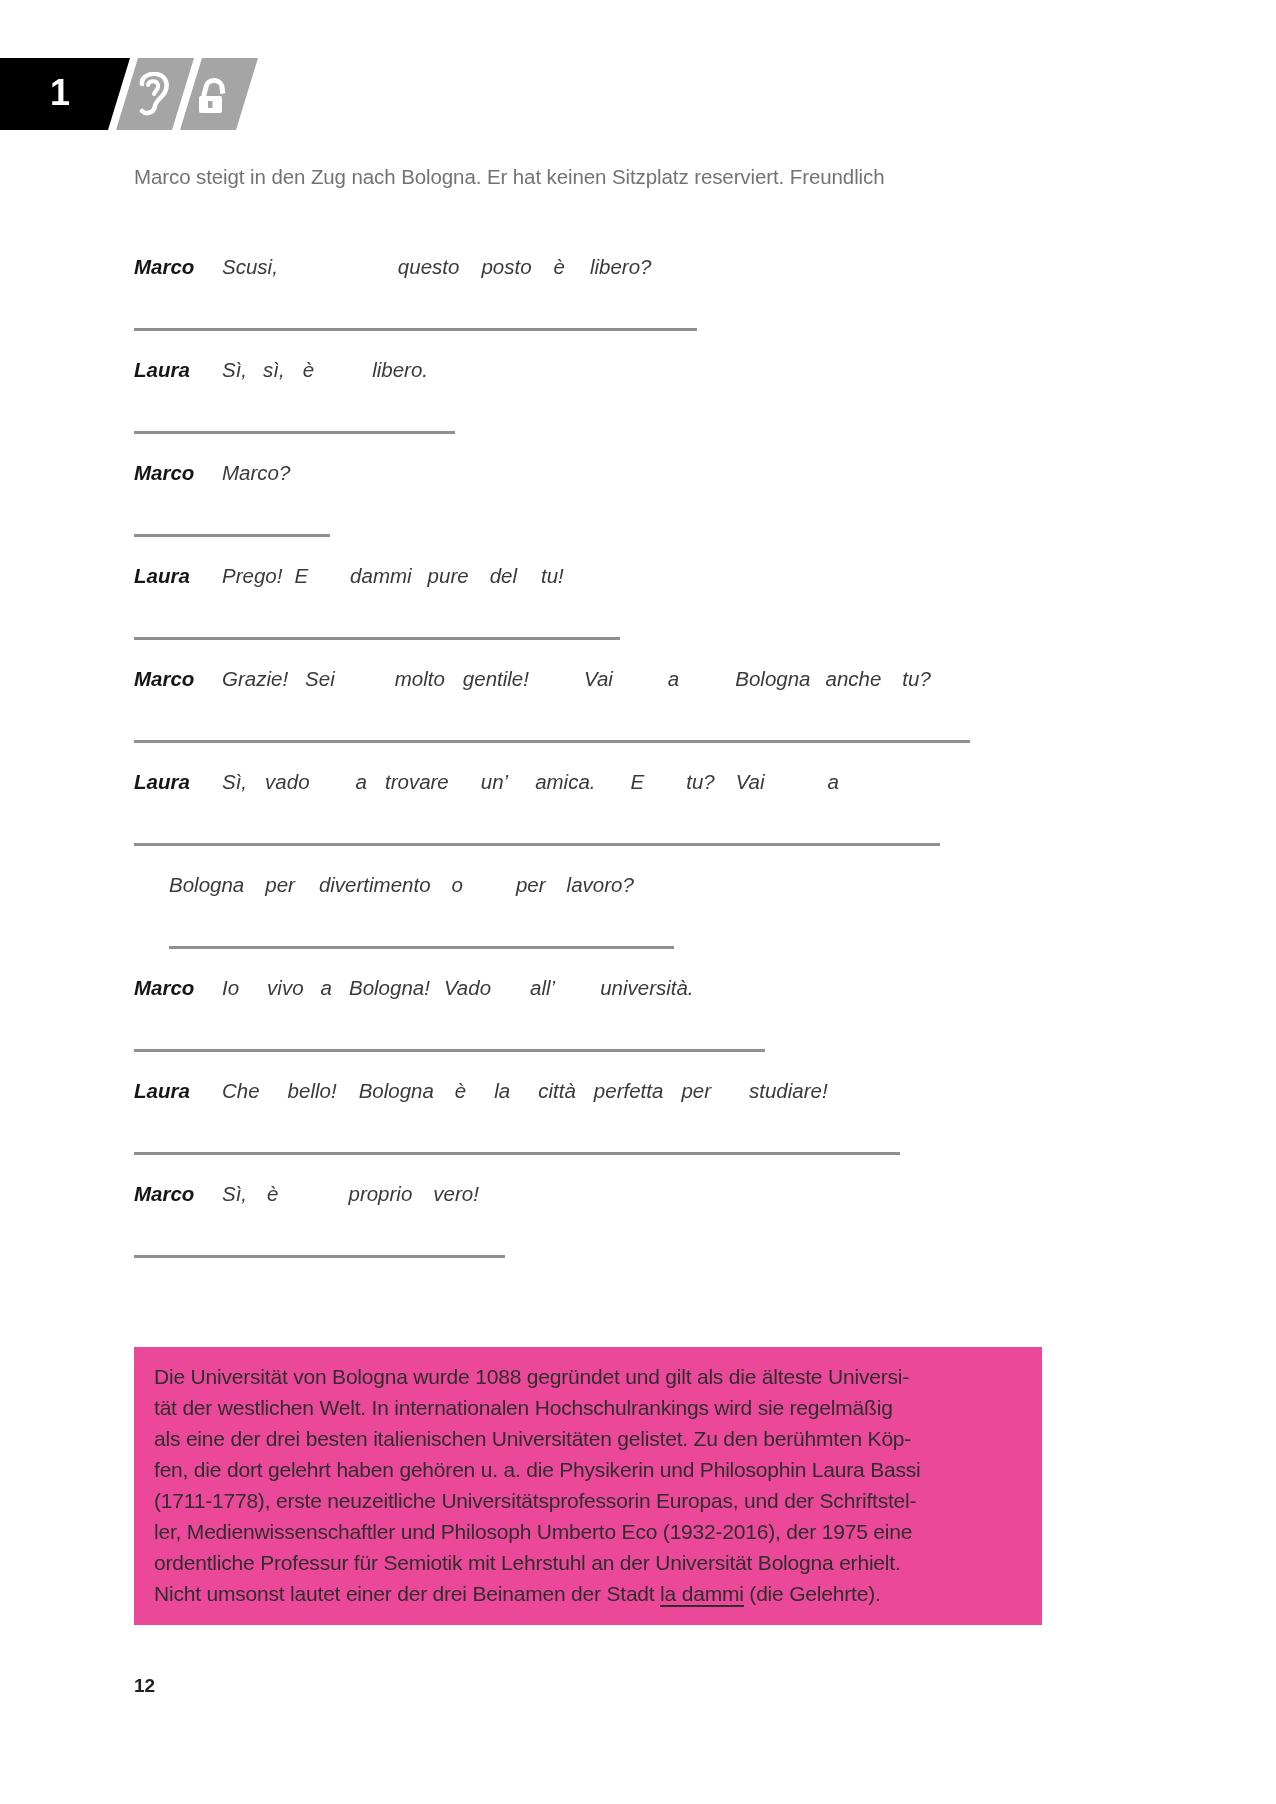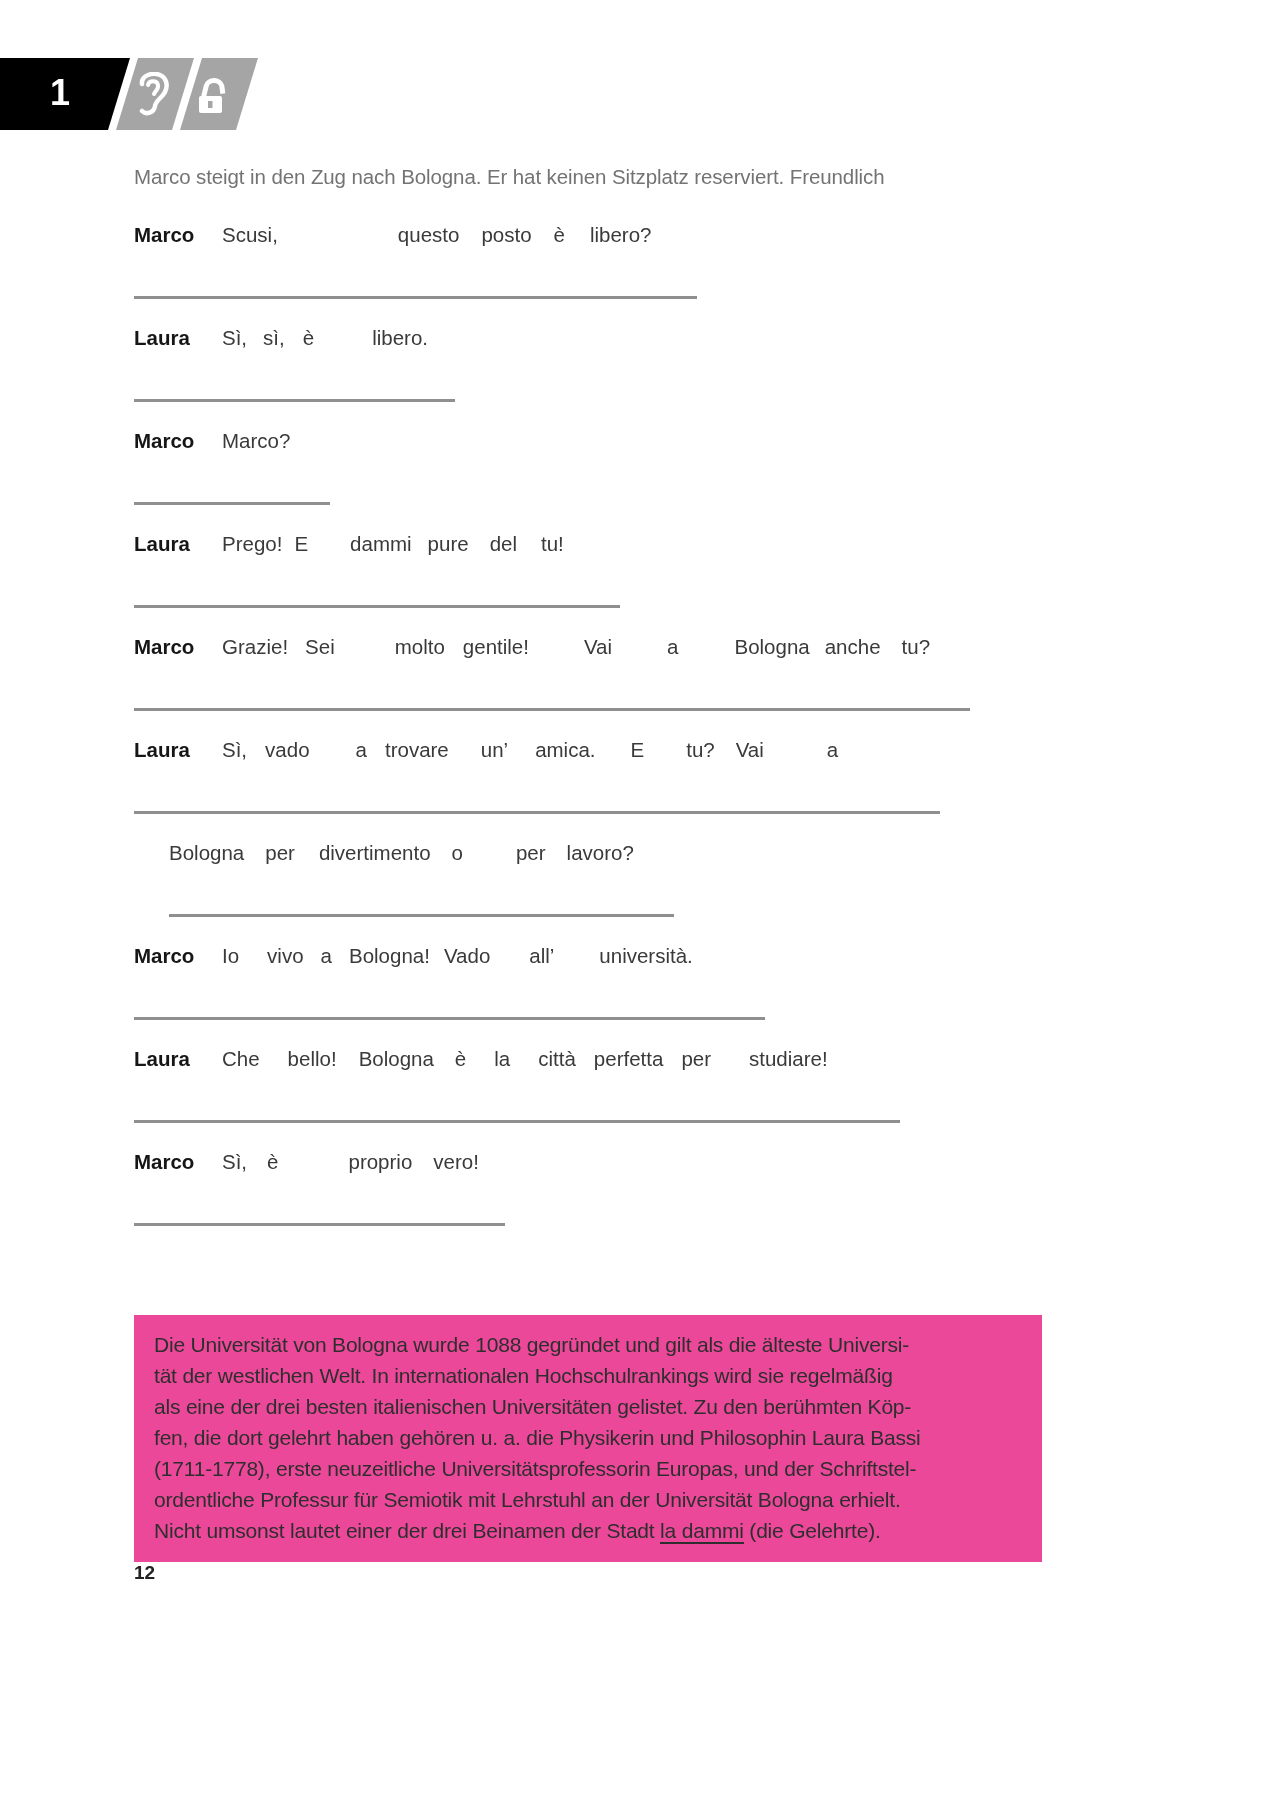--- a/index.html
+++ b/index.html
@@ -19,36 +19,36 @@
     position:absolute;left:20px;top:0;width:80px;height:72px;line-height:70px;
     text-align:center;color:#fff;font-size:36px;font-weight:bold;
   }
   .hdr-icon{position:absolute;top:14px;}
   #ear-icon{left:136px;}
   #lock-icon{left:197px;}
   
   #content{position:absolute;left:134px;top:160px;width:908px;}
   #intro{font-size:20.5px;line-height:33px;color:#737373;letter-spacing:-0.1px;}
   
-  #dialogue{margin-top:28px;}
+  #dialogue{margin-top:60px;font-style:italic;}
   .du-line{display:flex;height:28px;line-height:28px;font-size:20.5px;color:#3a3a3a;}
   .speaker{width:88px;flex:0 0 88px;font-weight:bold;color:#161616;}
   .words{white-space:nowrap;}
   .word{display:inline-block;}
   .du-rule{height:3px;margin-top:47px;margin-bottom:25px;}
   
   #info-box{
     margin-top:89px;width:908px;box-sizing:border-box;
     padding:14px 30px 16px 20px;
     font-size:21px;line-height:31px;color:#2e2e2e;letter-spacing:-0.2px;
   }
   .box-line{white-space:nowrap;}
   .u-term{border-bottom:2px solid #2e2e2e;padding-bottom:0px;}
   
-  #page-number{font-size:19px;font-weight:bold;color:#222;}
+  #page-number{margin-top:50px;font-size:19px;font-weight:bold;color:#222;}
 </style>
 </head>
 <body>
 
 <div id="header">
   <div id="hdr-black" class="hdr-shape" style="background: rgb(0, 0, 0);"></div>
   <div id="hdr-gray-ear" class="hdr-shape" style="background: rgb(165, 165, 165);"></div>
   <div id="hdr-gray-lock" class="hdr-shape" style="background: rgb(165, 165, 165);"></div>
   <span id="unit-number">1</span>
   <svg id="ear-icon" class="hdr-icon" width="36" height="46" viewBox="0 0 34 46">
@@ -136,17 +136,18 @@
         </div>
         <div class="du-rule" style="width: 371px; background: rgb(143, 143, 143);"></div>
       </div>
     </div>
   <div id="info-box" style="background: #ec4899;">
       <div class="box-line">Die Universität von Bologna wurde 1088 gegründet und gilt als die älteste Universi-</div>
       <div class="box-line">tät der westlichen Welt. In internationalen Hochschulrankings wird sie regelmäßig</div>
       <div class="box-line">als eine der drei besten italienischen Universitäten gelistet. Zu den berühmten Köp-</div>
       <div class="box-line">fen, die dort gelehrt haben gehören u. a. die Physikerin und Philosophin Laura Bassi</div>
       <div class="box-line">(1711-1778), erste neuzeitliche Universitätsprofessorin Europas, und der Schriftstel-</div>
+      <div class="box-line">ler, Medienwissenschaftler und Philosoph Umberto Eco (1932-2016), der 1975 eine</div>
       <div class="box-line">ordentliche Professur für Semiotik mit Lehrstuhl an der Universität Bologna erhielt.</div>
       <div class="box-line"><span>Nicht umsonst lautet einer der drei Beinamen der Stadt </span><span class="u-term">la dammi</span><span> (die Gelehrte).</span></div>
     </div>
   <div id="page-number">12</div>
 </div>
 
 </body></html>

